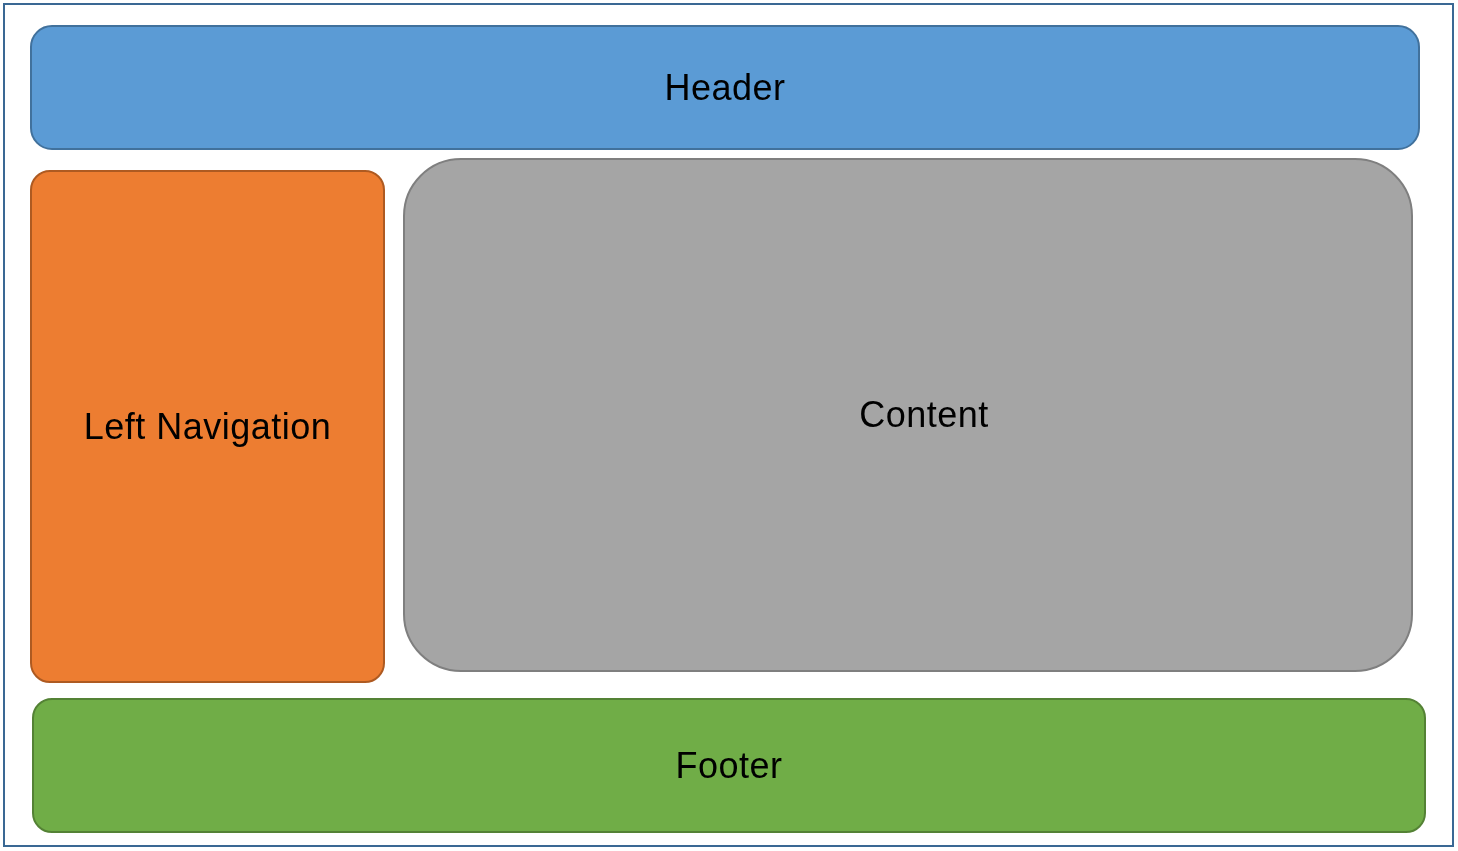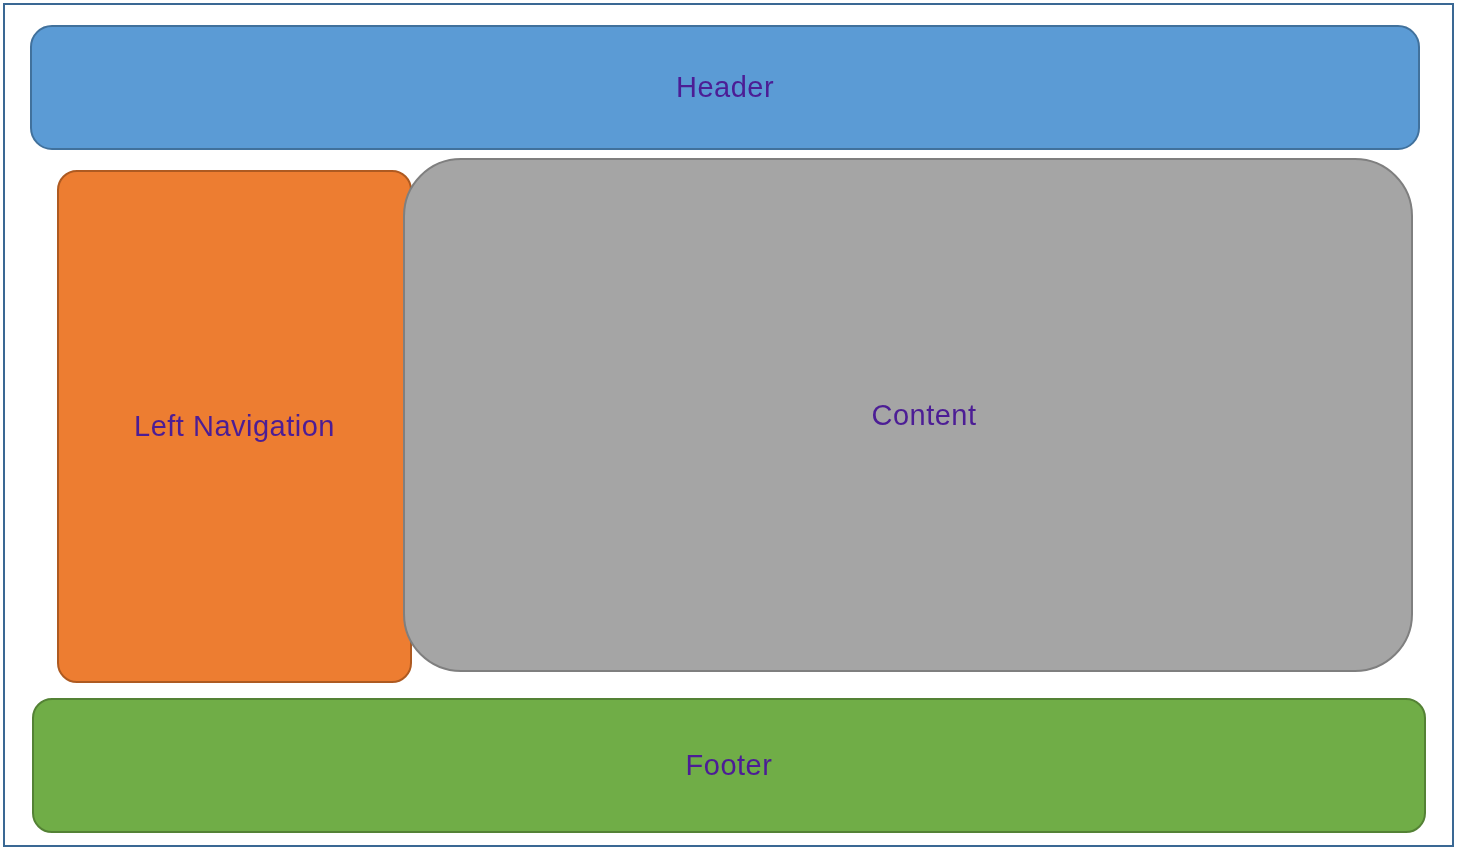--- a/index.html
+++ b/index.html
@@ -27,39 +27,38 @@
   .block {
     position: absolute;
     display: flex;
     align-items: center;
     justify-content: center;
     box-sizing: border-box;
     border-style: solid;
     border-width: 2px;
   }
   .block .label {
-    color: #4c1d95;
-    font-size: 29px;
+    color: #000000;
+    font-size: 36px;
     letter-spacing: 0.5px;
     white-space: nowrap;
   }
   .header-block {
     left: 30px;
     top: 25px;
     width: 1390px;
     height: 125px;
     border-radius: 22px;
   }
   .leftnav-block {
     left: 30px;
     top: 170px;
     width: 355px;
     height: 513px;
     border-radius: 20px;
-    margin-left: 27px;
   }
   .content-block {
     left: 403px;
     top: 158px;
     width: 1010px;
     height: 514px;
     border-radius: 58px;
     padding-left: 32px;
   }
   .footer-block {

